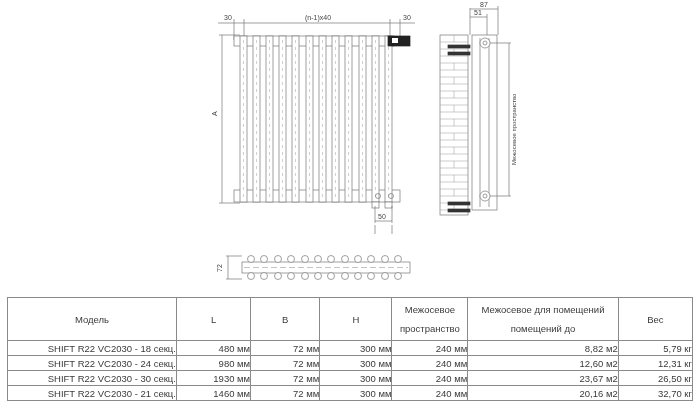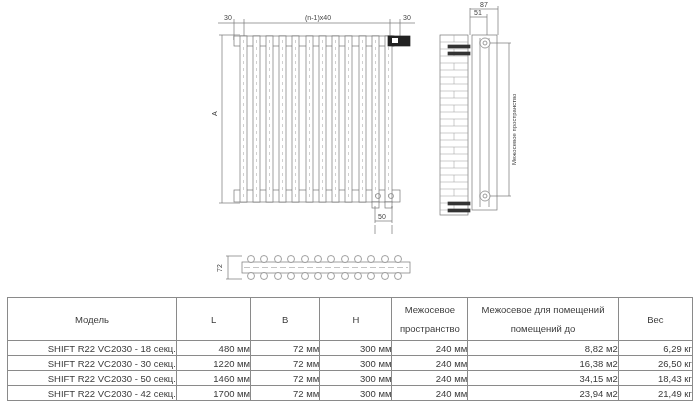--- a/index.html
+++ b/index.html
@@ -186,43 +186,43 @@
     <th class="c5"><span>Межосевое для помещений</span><br><span>помещений до</span></th>
     <th class="c6">Вес</th>
   </tr>
   <tr>
     <td>SHIFT R22 VC2030 - 18 секц.</td>
     <td>480 мм</td>
     <td>72 мм</td>
     <td>300 мм</td>
     <td>240 мм</td>
     <td>8,82 м2</td>
-    <td>6,29 кг</td>
+    <td>5,79 кг</td>
+  </tr>
+  <tr>
+    <td>SHIFT R22 VC2030 - 24 секц.</td>
+    <td>980 мм</td>
+    <td>72 мм</td>
+    <td>300 мм</td>
+    <td>240 мм</td>
+    <td>12,60 м2</td>
+    <td>12,31 кг</td>
   </tr>
   <tr>
     <td>SHIFT R22 VC2030 - 30 секц.</td>
-    <td>1220 мм</td>
-    <td>72 мм</td>
-    <td>300 мм</td>
-    <td>240 мм</td>
-    <td>16,38 м2</td>
+    <td>1930 мм</td>
+    <td>72 мм</td>
+    <td>300 мм</td>
+    <td>240 мм</td>
+    <td>23,67 м2</td>
     <td>26,50 кг</td>
   </tr>
   <tr>
-    <td>SHIFT R22 VC2030 - 50 секц.</td>
+    <td>SHIFT R22 VC2030 - 21 секц.</td>
     <td>1460 мм</td>
     <td>72 мм</td>
     <td>300 мм</td>
     <td>240 мм</td>
-    <td>34,15 м2</td>
-    <td>18,43 кг</td>
-  </tr>
-  <tr>
-    <td>SHIFT R22 VC2030 - 42 секц.</td>
-    <td>1700 мм</td>
-    <td>72 мм</td>
-    <td>300 мм</td>
-    <td>240 мм</td>
-    <td>23,94 м2</td>
-    <td>21,49 кг</td>
+    <td>20,16 м2</td>
+    <td>32,70 кг</td>
   </tr>
 </tbody>
   </table>
 
 </body></html>

